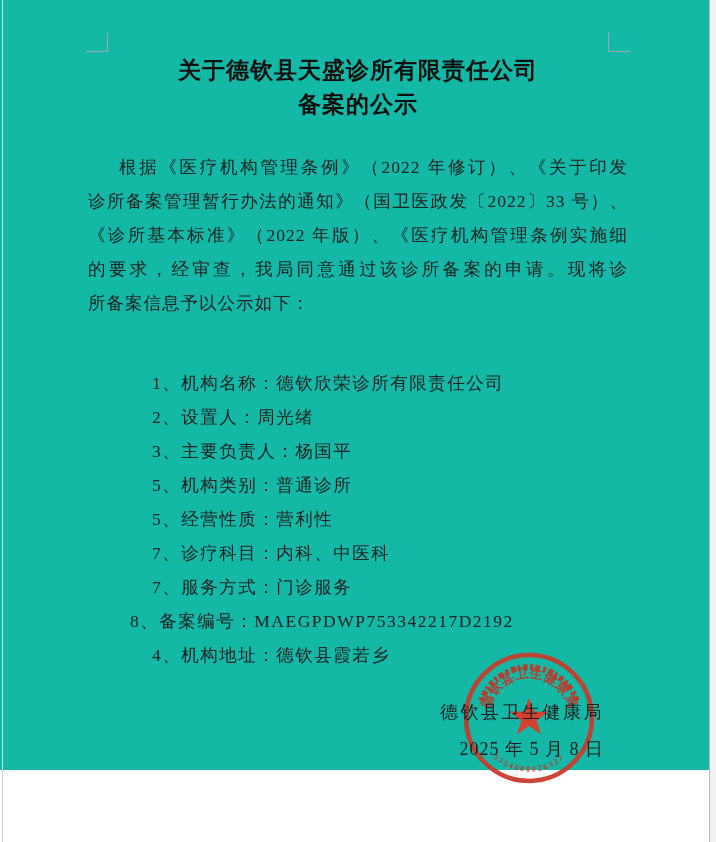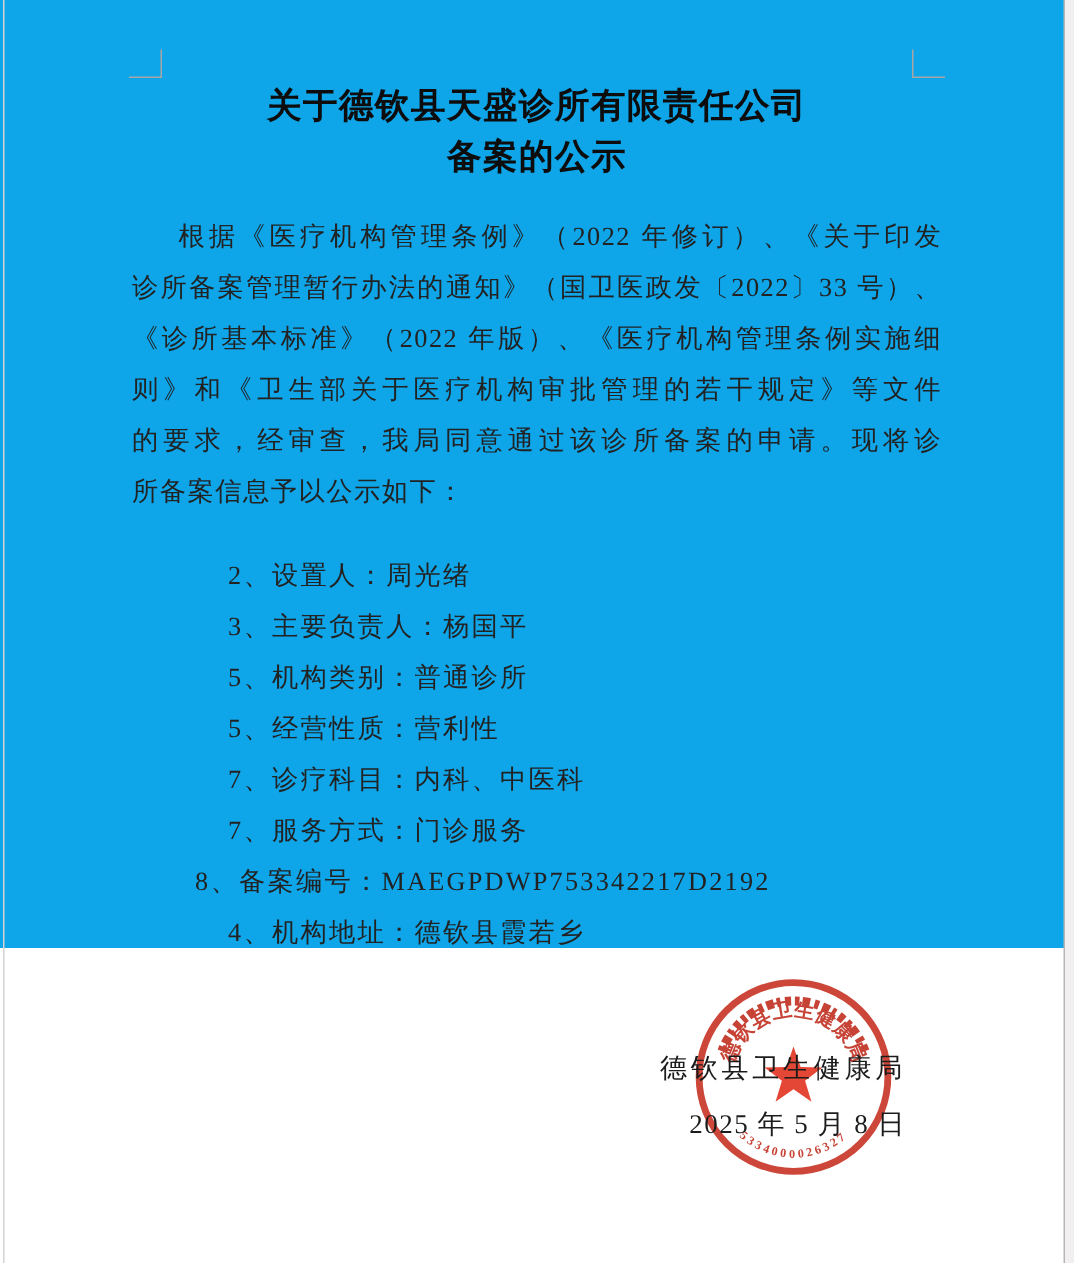--- a/index.html
+++ b/index.html
@@ -3,40 +3,40 @@
 <meta charset="utf-8">
 <style>
   * { margin: 0; padding: 0; box-sizing: border-box; }
   html, body { width: 716px; height: 842px; overflow: hidden; }
   body {
     font-family: "Liberation Serif", "DejaVu Serif", serif;
     background: #ffffff;
     position: relative;
     color: #1a1a1a;
   }
-  .screen { position: absolute; left: 0; top: 0; width: 716px; height: 632px; background: #0ea5e9; }
+  .screen { position: absolute; left: 0; top: 0; width: 716px; height: 770px; background: #14b8a6; }
 
   
   .page-left-edge  { position: absolute; left: 2px;  top: 0; width: 1px; height: 842px; background: #d6d2d2; }
   .page-right-edge { position: absolute; left: 709px; top: 0; width: 1px; height: 842px; background: #b9b5b5; }
   .outside-right   { position: absolute; left: 710px; top: 0; width: 6px; height: 842px; background: #f1efef; }
 
   
   .crop-tl { position: absolute; left: 86px;  top: 33px; width: 22px; height: 19px;
              border-right: 1px solid #a9a5a5; border-bottom: 1px solid #a9a5a5; }
   .crop-tr { position: absolute; left: 608px; top: 33px; width: 22px; height: 19px;
              border-left: 1px solid #a9a5a5; border-bottom: 1px solid #a9a5a5; }
 
   .doc-title {
     position: absolute; left: 88px; top: 54px; width: 540px;
     text-align: center; font-weight: bold;
     font-size: 23px; line-height: 34px; letter-spacing: 1px; color: #0d0d0d;
   }
 
-  .paragraph { position: absolute; left: 88px; top: 140px; width: 540px;
+  .paragraph { position: absolute; left: 88px; top: 150px; width: 540px;
     font-size: 17.5px; line-height: 34px; letter-spacing: 1px; color: #222; }
   .p-line { width: 100%; text-align: justify; text-align-last: justify; }
   .p-line.first { padding-left: 31px; }
   .p-line.last  { text-align: right; text-align-last: left; }
 
   .record-list { position: absolute; left: 88px; top: 366px; width: 540px;
     font-size: 17.5px; line-height: 34px; letter-spacing: 1.5px; color: #222; }
   .list-item { padding-left: 64px; white-space: nowrap; }
   .list-item.outdent { padding-left: 42px; }
 
@@ -62,26 +62,26 @@
 
   <div class="doc-title">
     <div>关于德钦县天盛诊所有限责任公司</div>
     <div>备案的公示</div>
   </div>
 
   <div class="paragraph">
     <div class="p-line first">根据《医疗机构管理条例》（2022 年修订）、《关于印发</div>
     <div class="p-line">诊所备案管理暂行办法的通知》（国卫医政发〔2022〕33 号）、</div>
     <div class="p-line">《诊所基本标准》（2022 年版）、《医疗机构管理条例实施细</div>
-    <div class="p-line">则》和《卫生部关于医疗机构审批管理的若干规定》等文件</div>
     <div class="p-line">的要求，经审查，我局同意通过该诊所备案的申请。现将诊</div>
     <div class="p-line last">所备案信息予以公示如下：</div>
   </div>
 
   <div class="record-list">
+    <div class="list-item">1、机构名称：德钦欣荣诊所有限责任公司</div>
     <div class="list-item">2、设置人：周光绪</div>
     <div class="list-item">3、主要负责人：杨国平</div>
     <div class="list-item">5、机构类别：普通诊所</div>
     <div class="list-item">5、经营性质：营利性</div>
     <div class="list-item">7、诊疗科目：内科、中医科</div>
     <div class="list-item">7、服务方式：门诊服务</div>
     <div class="list-item outdent">8、备案编号：MAEGPDWP753342217D2192</div>
     <div class="list-item">4、机构地址：德钦县霞若乡</div>
   </div>
 

